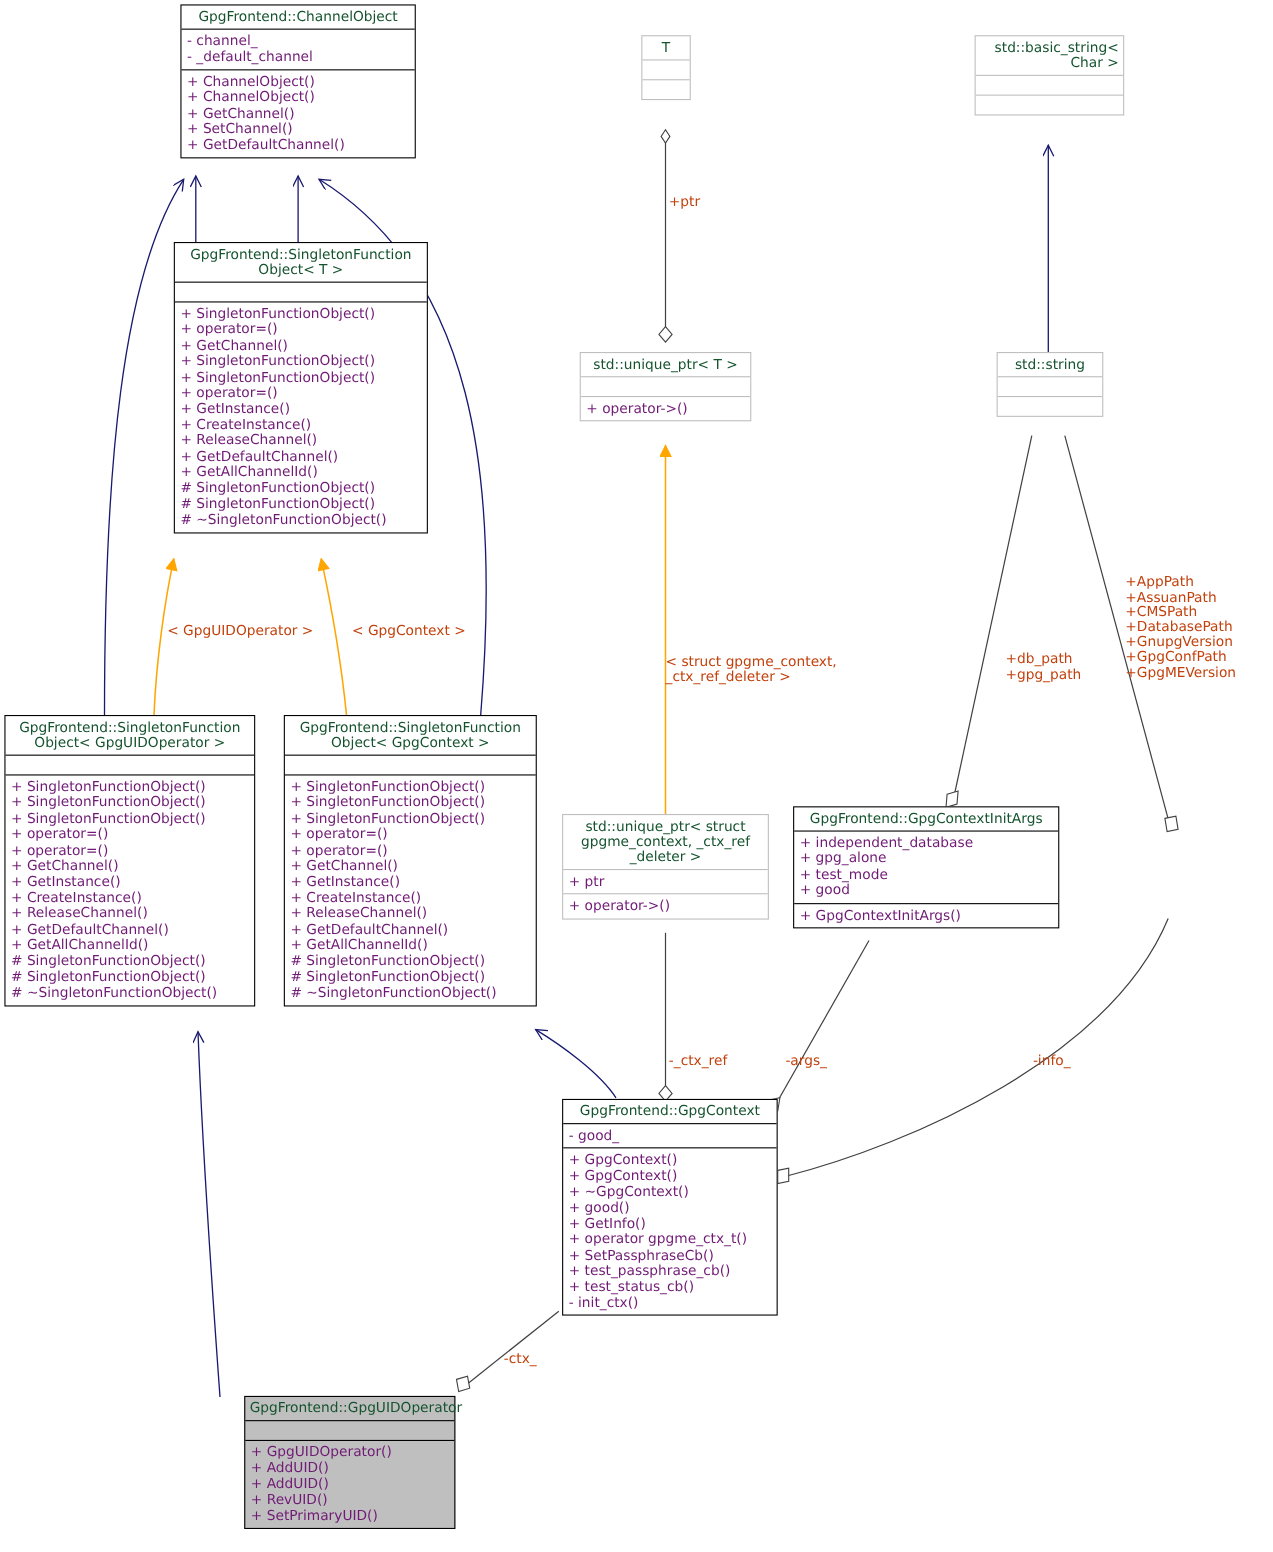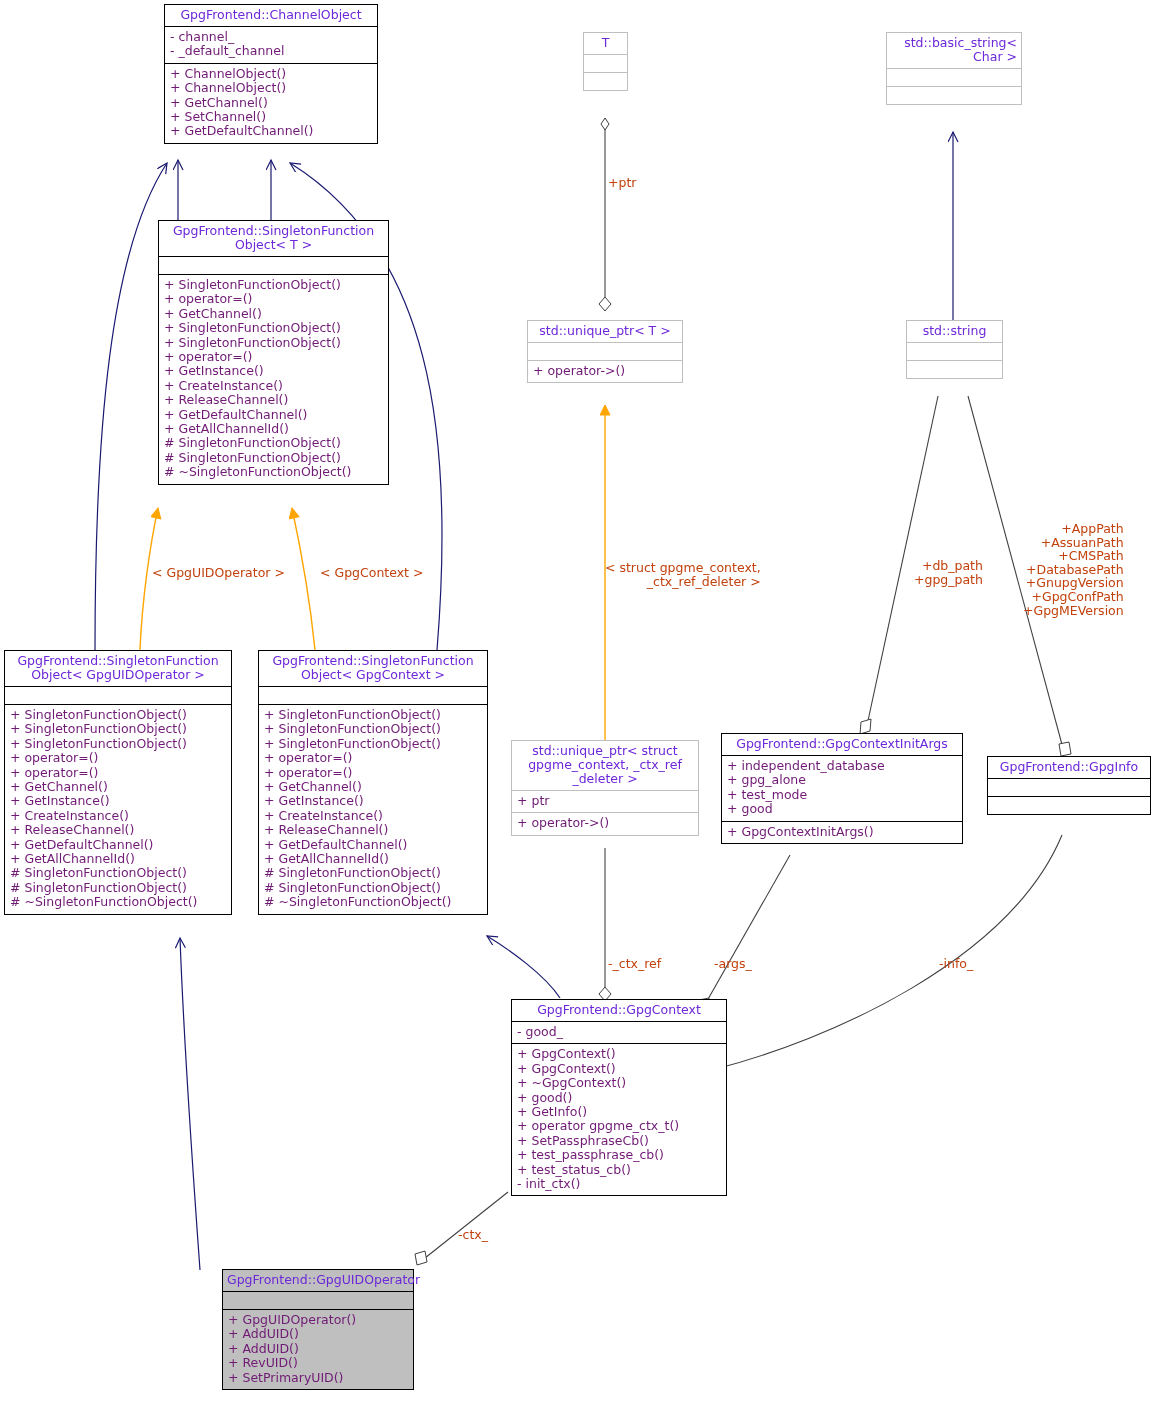--- a/index.html
+++ b/index.html
@@ -3,29 +3,29 @@
 <meta charset="utf-8">
 <style>
   html,body{margin:0;padding:0;background:#ffffff;}
   body{font-family:"DejaVu Sans","Liberation Sans",sans-serif;}
   #canvas{position:relative;width:1157px;height:1411px;overflow:hidden;background:#fff;}
   svg.edges{position:absolute;left:0;top:0;width:1157px;height:1411px;pointer-events:none;}
 
   .node{position:absolute;box-sizing:border-box;background:#ffffff;border:1px solid #000;}
   .node.grey{border-color:#bfbfbf;}
   .node.filled{background:#bfbfbf;}
-  .node .title{box-sizing:border-box;text-align:center;padding:3px 4px 4px 4px;font-size:12.5px;color:#6d28d9;line-height:14px;}
+  .node .title{box-sizing:border-box;text-align:center;padding:3px 4px 4px 4px;font-size:12.5px;color:#14532d;line-height:14px;}
   .node .sec{box-sizing:border-box;border-top:1px solid #000;padding:3px 5px 4px 5px;font-size:12.5px;color:#701a75;line-height:14.4px;}
   .node.grey .sec{border-top:1px solid #bfbfbf;}
   .node .sec.empty{height:18px;padding:0;}
   .node .sec div{white-space:nowrap;}
 
   .elabel{position:absolute;font-size:12.5px;color:#c2410c;line-height:13.6px;white-space:nowrap;}
-  .elabel.ctr{text-align:right;}
-  .elabel.right{text-align:right;}
+  .elabel.ctr{text-align:left;margin-top:33px;}
+  .elabel.right{}
 </style>
 </head>
 <body>
 
 <div id="canvas">
 
   <svg class="edges" viewBox="0 0 1157 1411">
     <defs>
       <marker id="arrHollowNavy" markerWidth="14" markerHeight="14" refX="11" refY="5" orient="auto" markerUnits="userSpaceOnUse">
         <path d="M1,0 L11,5 L1,10" fill="none" stroke="#191970" stroke-width="1.2"></path>
@@ -204,27 +204,22 @@
       <div>+ independent_database</div>
       <div>+ gpg_alone</div>
       <div>+ test_mode</div>
       <div>+ good</div>
     </div>
     <div class="sec">
       <div>+ GpgContextInitArgs()</div>
     </div>
   </div>
 
-  <div class="node" style="left:987px;top:756px;width:164px;">
-    <div class="title">GpgFrontend::GpgInfo</div>
-    <div class="sec empty"></div>
-    <div class="sec empty"></div>
-  </div>
-
-  <div class="node" style="left:511px;top:999px;width:216px;">
+
+  <div class="node" style="left:511px;top:999px;width:196px;">
     <div class="title">GpgFrontend::GpgContext</div>
     <div class="sec">
       <div>- good_</div>
     </div>
     <div class="sec">
       <div>+ GpgContext()</div>
       <div>+ GpgContext()</div>
       <div>+ ~GpgContext()</div>
       <div>+ good()</div>
       <div>+ GetInfo()</div>

